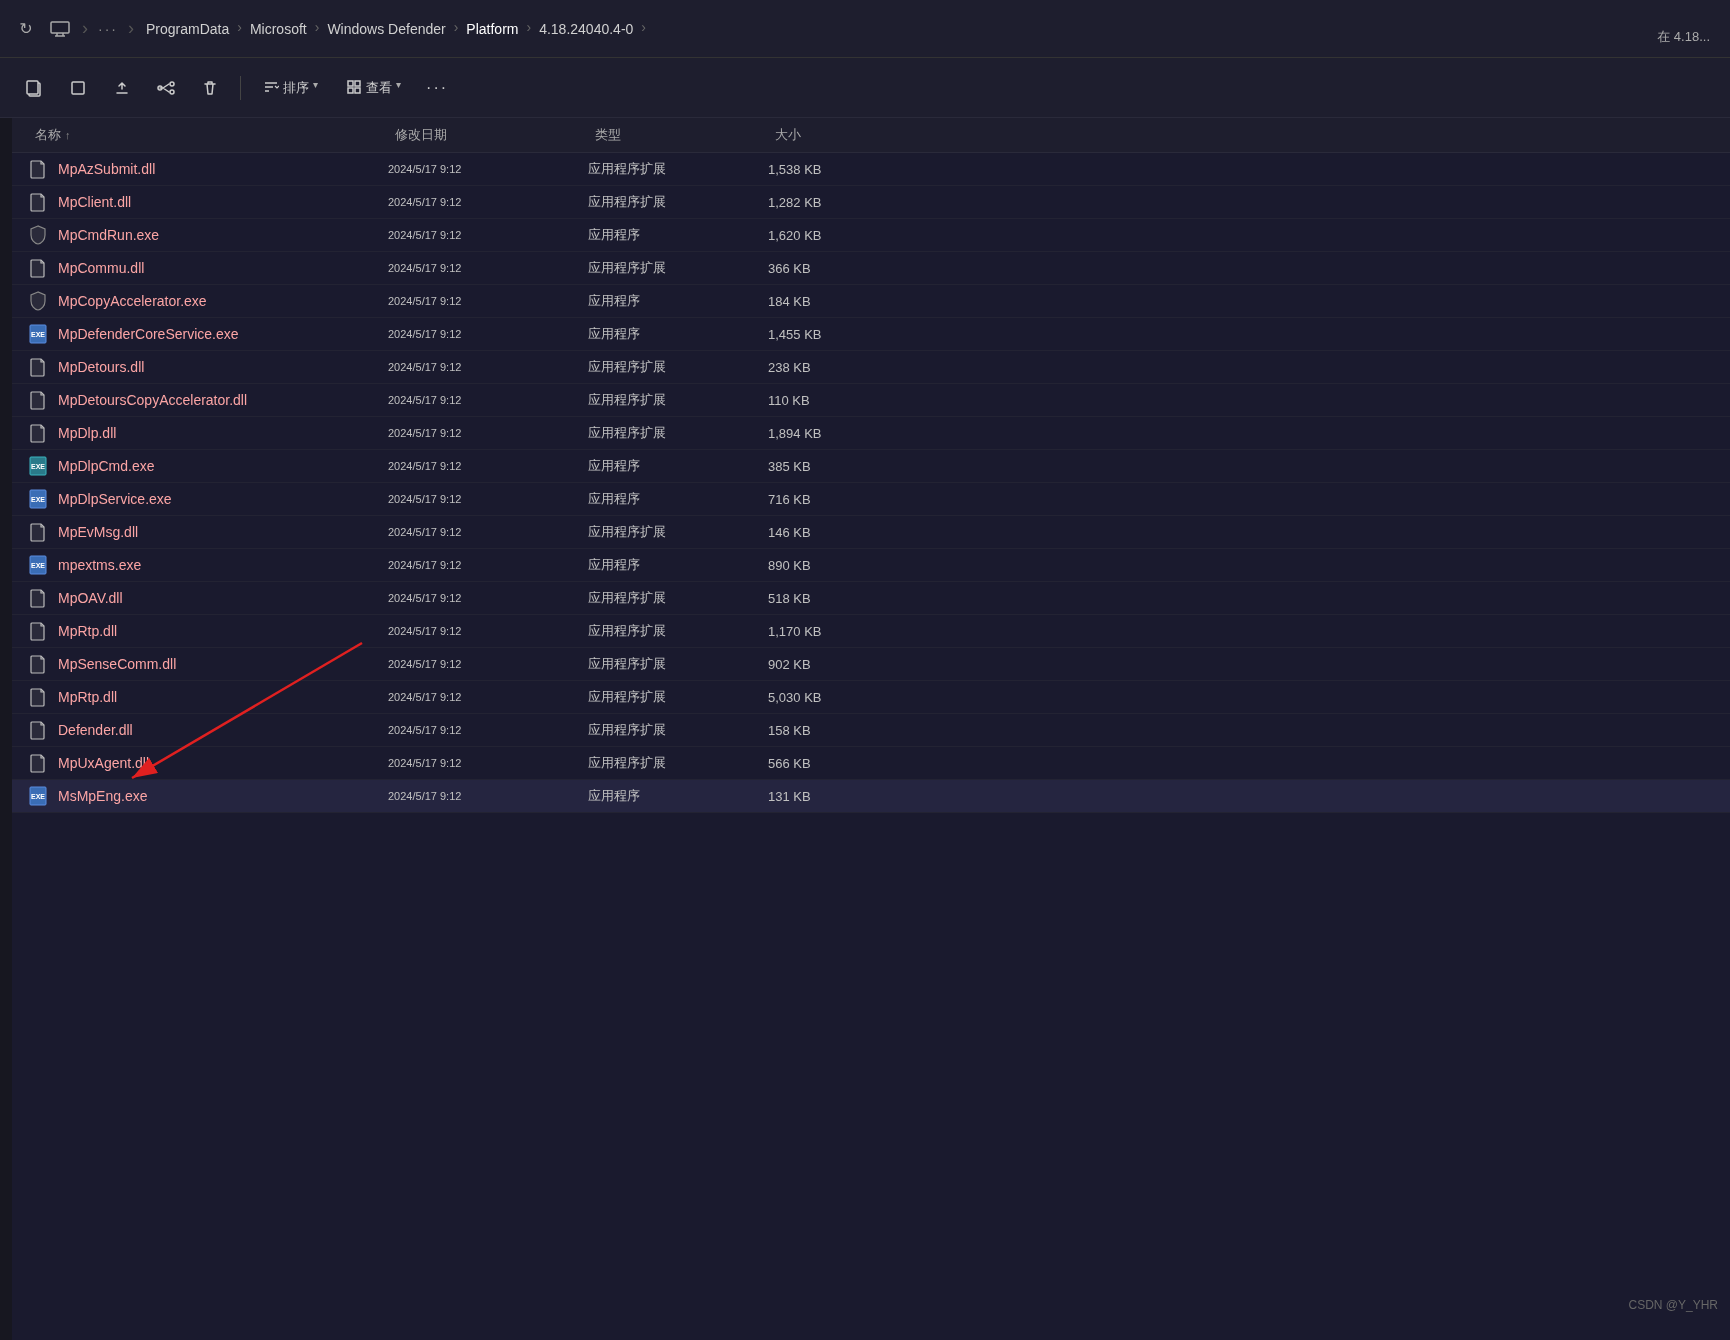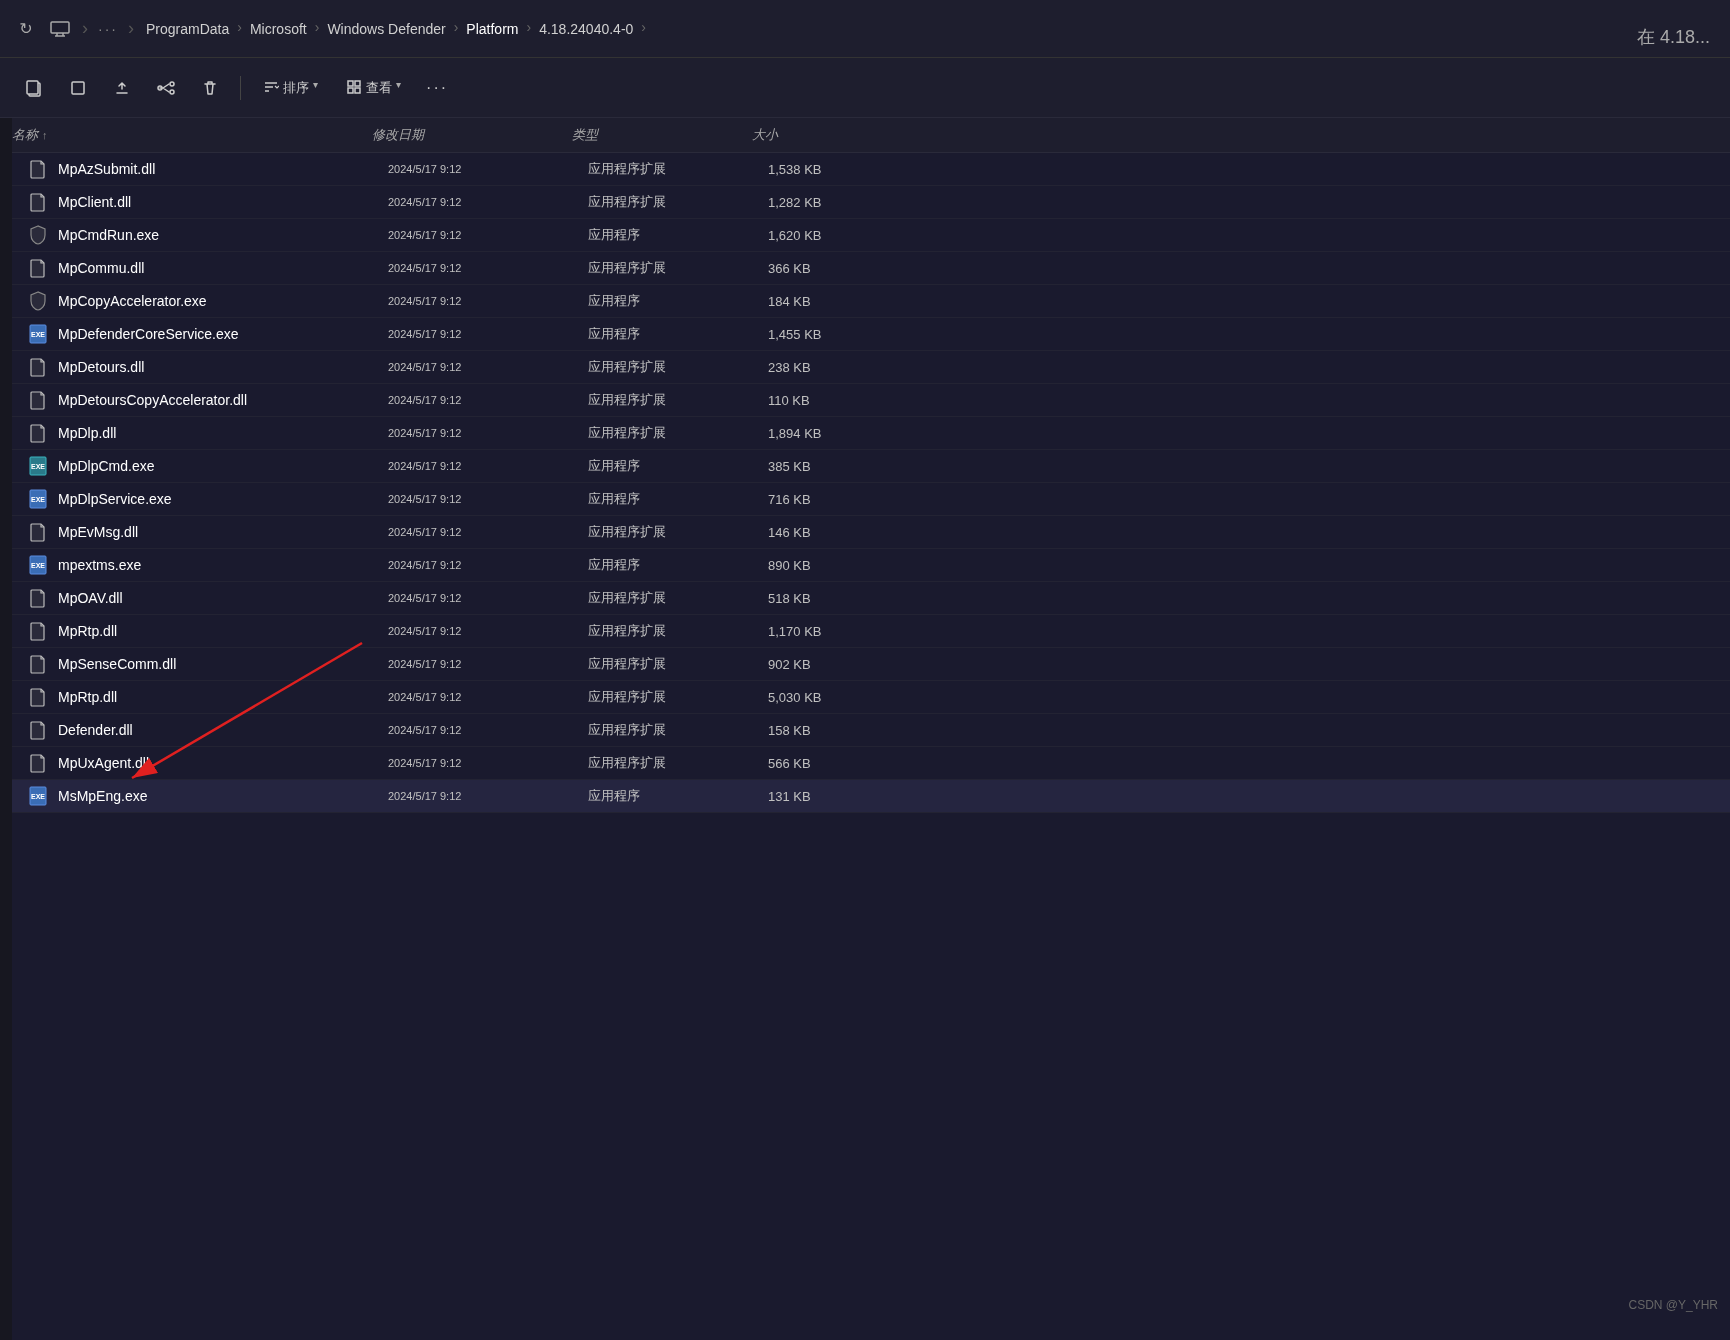--- a/index.html
+++ b/index.html
@@ -52,21 +52,21 @@
     .breadcrumb-arrow {
       color: #666;
       font-size: 14px;
     }
     .breadcrumb-item.active {
       color: #ffffff;
     }
     .nav-right {
       margin-left: auto;
       color: #aaa;
-      font-size: 18px;
+      font-size: 13px;
       padding-right: 8px;
       margin-top: 16px;
     }
 
     
     .toolbar {
       background: #1e1e2e;
       height: 60px;
       display: flex;
       align-items: center;
@@ -96,46 +96,45 @@
       background: transparent;
     }
     .toolbar-sep {
       width: 1px; height: 24px;
       background: #444;
       margin: 0 4px;
     }
     .file-list-header {
       display: grid;
       grid-template-columns: 360px 200px 180px 150px;
-      padding: 8px 0;
+      padding: 8px 23px;
       border-bottom: 1px solid #2a2a3a;
       color: #aaa;
       font-size: 13px;
       background: #1e1e2e;
-      font-style: italic;
     }
     .header-cell {
       display: flex;
       align-items: center;
       gap: 4px;
     }
     .file-row {
       display: grid;
       grid-template-columns: 360px 200px 180px 150px;
       padding: 6px 16px;
       border-bottom: 1px solid #232333;
       align-items: center;
       cursor: pointer;
     }
     .file-name-cell {
       display: flex;
       align-items: center;
       gap: 10px;
       font-size: 14px;
-      color: #ffffff;
+      color: #fca5a5;
     }
     .file-icon {
       width: 20px; height: 20px;
       display: flex; align-items: center; justify-content: center;
       flex-shrink: 0;
     }
     .file-meta {
       font-size: 11px;
       color: #c0c0c0;
     }

